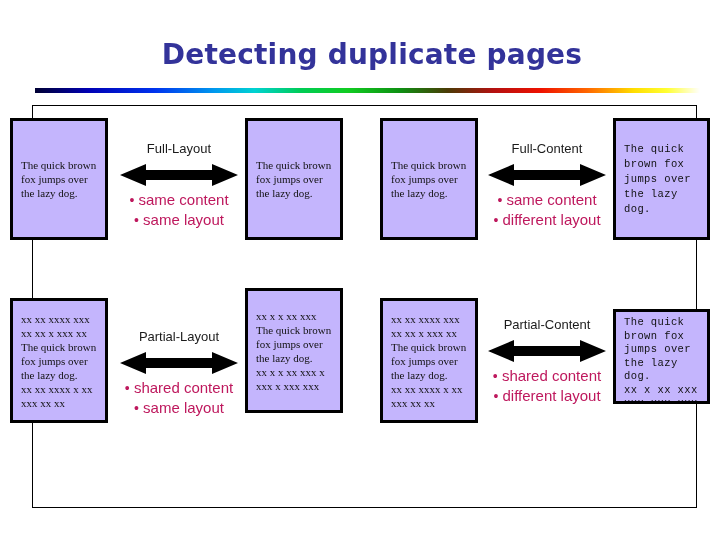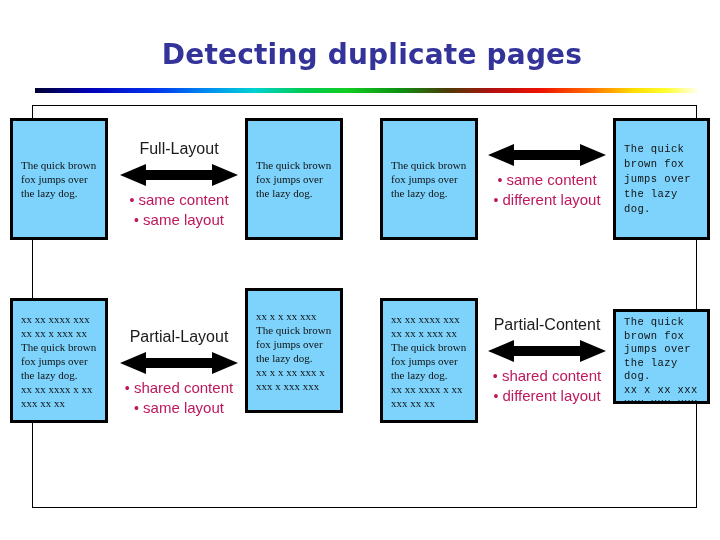--- a/index.html
+++ b/index.html
@@ -65,21 +65,21 @@
     width: 665px;
     height: 403px;
     border: 1px solid #000000;
     box-sizing: border-box;
   }
 
   
   .doc-page {
     position: absolute;
     border: 3px solid #000000;
-    background: #7dd3fc;
+    background: #c4b5fd;
     box-sizing: border-box;
     overflow: hidden;
     display: flex;
     align-items: center;
   }
   .doc-lines {
     width: 100%;
     padding: 0 8px;
     box-sizing: border-box;
   }
@@ -105,21 +105,21 @@
     line-height: 13.5px;
   }
 
   
   .relation-col {
     position: absolute;
     text-align: center;
   }
   .relation-title {
     font-family: "Liberation Sans", sans-serif;
-    font-size: 16px;
+    font-size: 13px;
     color: #1b1b1b;
     line-height: 20px;
     white-space: nowrap;
   }
   .relation-arrow {
     display: block;
     margin: 4px auto 3px auto;
   }
   .relation-bullets {
     font-family: "Liberation Sans", sans-serif;
@@ -174,20 +174,21 @@
 
 <div class="doc-page serif" style="left:380px; top:118px; width:98px; height:122px;">
   <div class="doc-lines">
     <span class="doc-line">The quick brown</span>
     <span class="doc-line">fox jumps over</span>
     <span class="doc-line">the lazy dog.</span>
   </div>
 </div>
 
 <div class="relation-col" style="left:481px; top:139px; width:132px;">
+  <div class="relation-title">Full-Content</div>
   <svg class="relation-arrow" width="118" height="24" viewBox="0 0 118 24">
     <polygon fill="#000000" points="0,12 26,1 26,7 92,7 92,1 118,12 92,23 92,17 26,17 26,23"></polygon>
   </svg>
   <div class="relation-bullets">
     <span class="bullet-line"><span class="bullet-dot">•</span> <span>same content</span></span>
     <span class="bullet-line"><span class="bullet-dot">•</span> <span>different layout</span></span>
   </div>
 </div>
 
 <div class="doc-page mono" style="left:613px; top:118px; width:97px; height:122px;">

